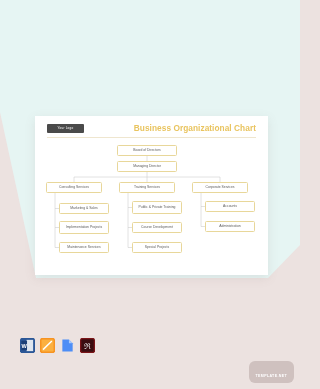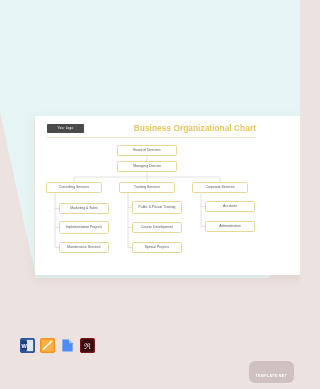--- a/index.html
+++ b/index.html
@@ -26,21 +26,20 @@
   
   #doc-card {
     position: absolute;
     left: 35px;
     top: 116px;
     width: 233px;
     height: 159px;
     background: #ffffff;
     box-shadow: 0 3px 10px rgba(120,100,100,0.13);
     z-index: 2;
-    padding-left: 40px;
   }
 
   
   #doc-header {
     position: absolute;
     left: 12px;
     top: 7px;
     width: 209px;
     height: 15px;
   }

